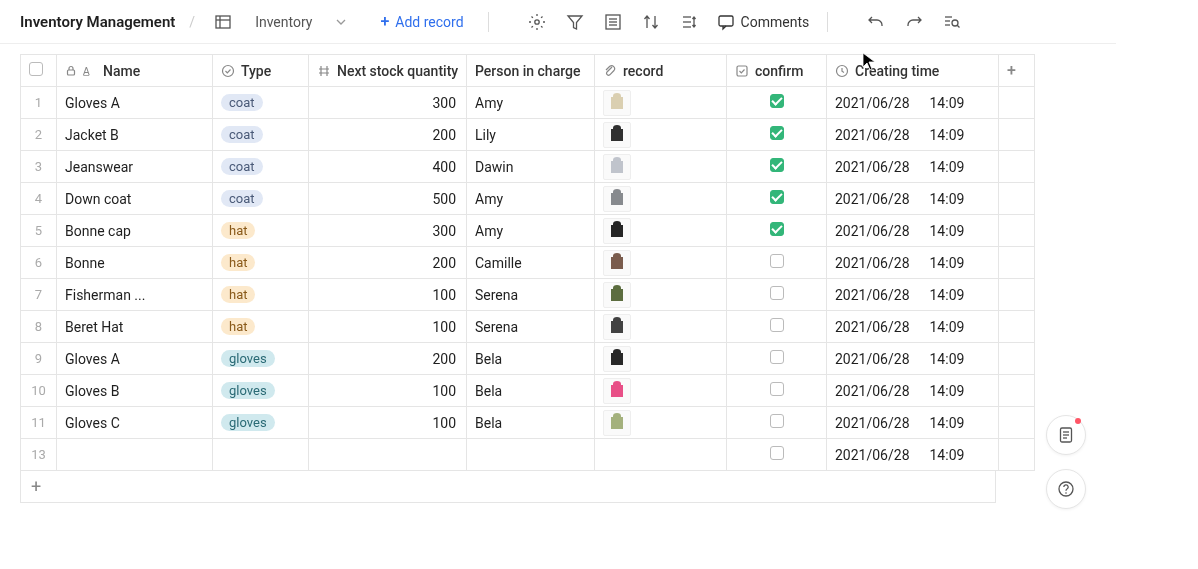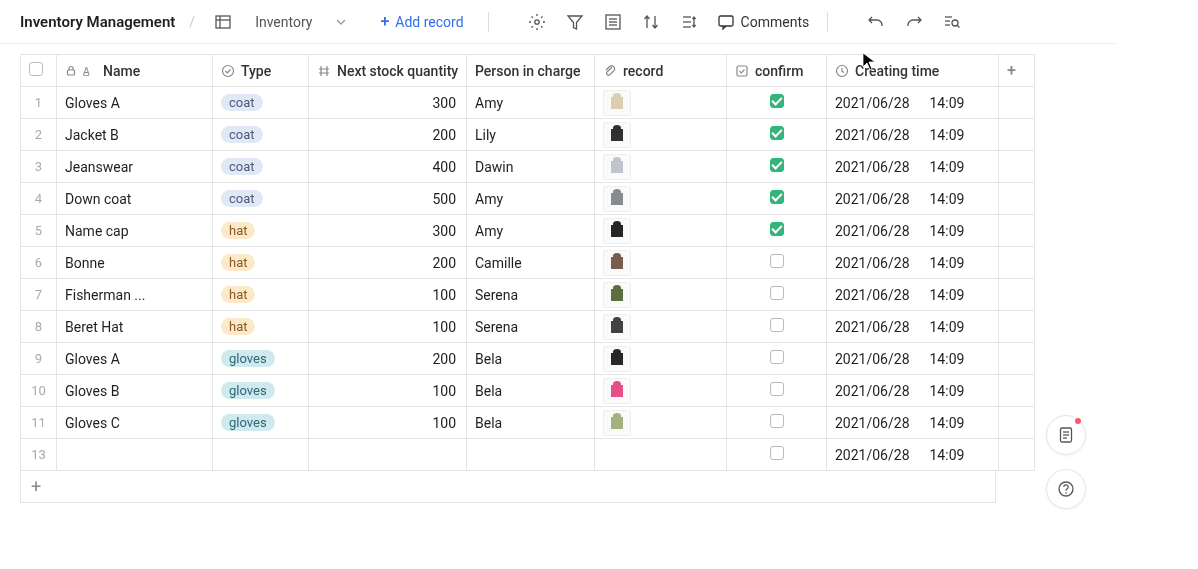--- a/index.html
+++ b/index.html
@@ -311,21 +311,21 @@
             <td>
               <div class="time-cell">
                 <span>2021/06/28</span>
                 <span>14:09</span>
               </div>
             </td>
             <td></td>
           </tr>
           <tr>
             <td class="col-rownum">5</td>
-            <td>Name cap</td>
+            <td>Bonne cap</td>
             <td><span class="tag tag-hat">hat</span></td>
             <td class="qty-cell">300</td>
             <td>Amy</td>
             <td><span class="thumb">
                 <svg viewBox="0 0 20 20">
                   <path d="M4 4 h12 v12 h-12 z M6 4 v-1 a4 3 0 0 1 8 0 v1" fill="#0d0d0d" opacity="0.9"></path>
                 </svg>
               </span></td>
             <td style="text-align: center;"><span class="chk green"></span></td>
             <td>

